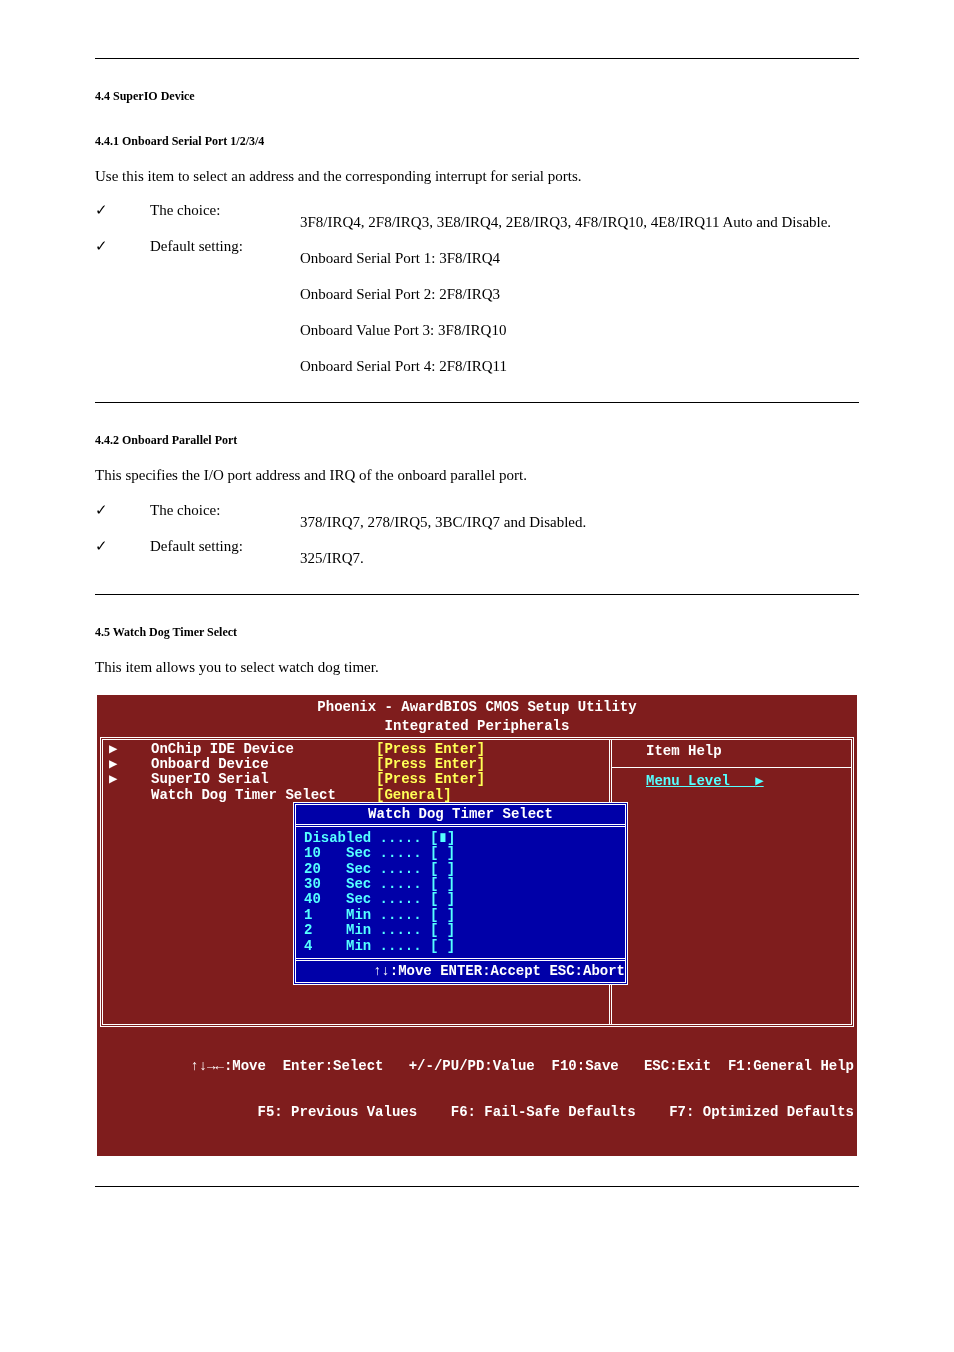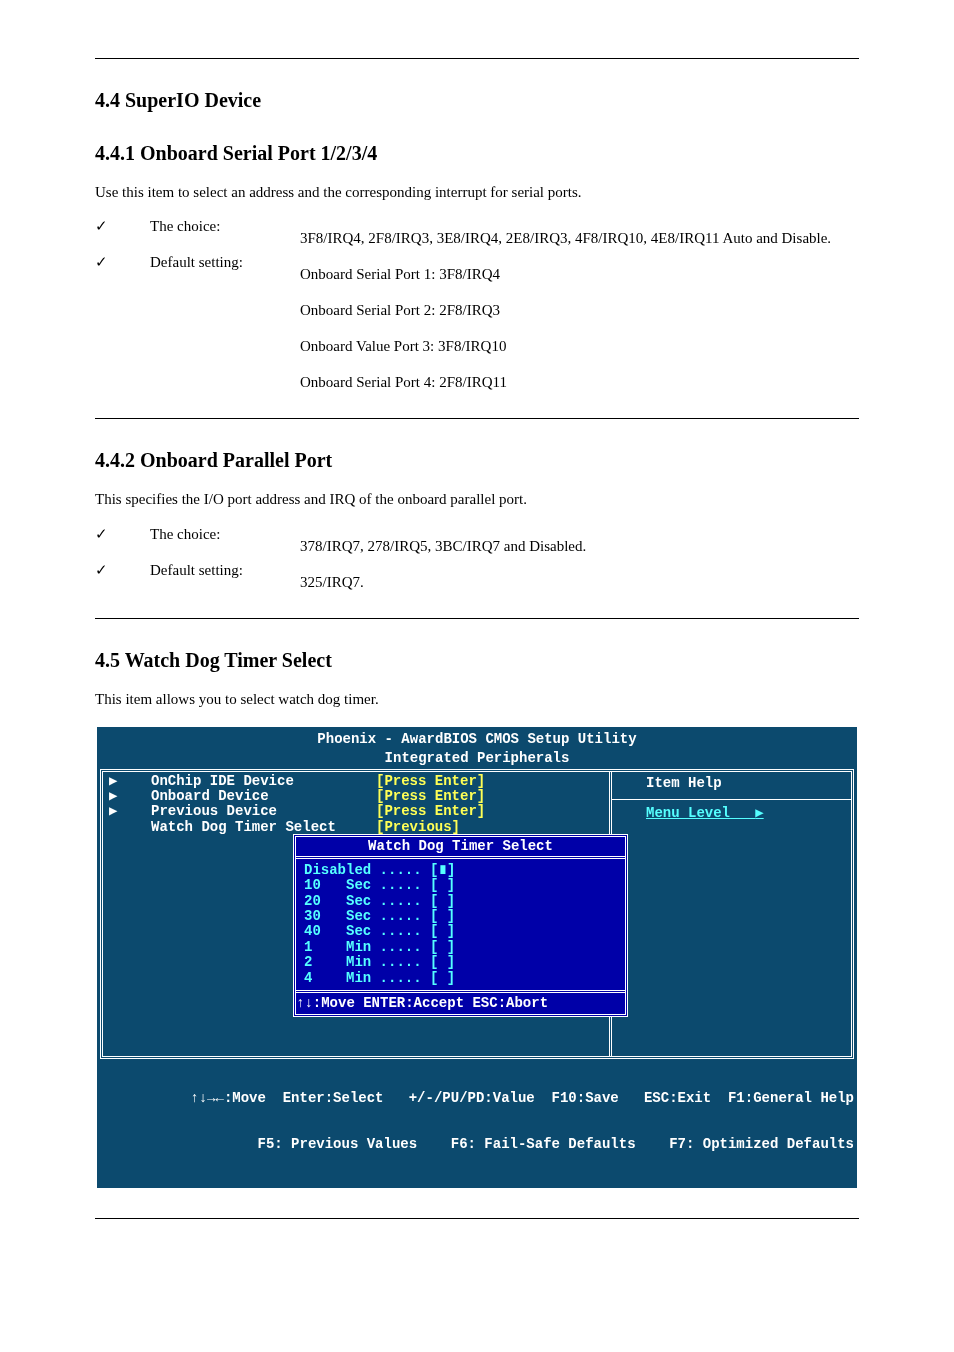--- a/index.html
+++ b/index.html
@@ -19,21 +19,21 @@
     border: none;
     border-top: 1.5px solid #000;
     margin: 0;
   }
   .header-line { margin-top: 8px; margin-bottom: 30px; }
   .sep-line { margin-top: 8px; margin-bottom: 8px; }
   .footer-line { margin-top: 20px; }
   
   .section-title {
     font-weight: bold;
-    font-size: 20px;
+    font-size: 12px;
     margin-bottom: 16px;
     margin-top: 30px;
   }
   .body-text {
     font-size: 15px;
     line-height: 1.55;
     margin-bottom: 10px;
   }
   .table-block {
     margin-top: 10px;
@@ -49,21 +49,21 @@
   .table-row .col-label { flex: 0 0 150px; }
   .table-row .col-value { flex: 1; margin-top: 12px; }
   
   .bios-wrapper {
     margin: 16px 0 30px 0;
     display: flex;
     justify-content: center;
   }
   .bios {
     width: 760px;
-    background: #0c4a6e;
+    background: #7f1d1d;
     color: #fff;
     font-family: "Courier New", monospace;
     font-size: 14px;
     line-height: 1.1;
     padding: 3px 3px 4px 3px;
   }
   .bios-header {
     text-align: center;
     font-weight: bold;
     color: #fff;
@@ -124,21 +124,21 @@
   .popup-body {
     padding: 4px 8px 4px 8px;
     color: #55ffff;
   }
   .popup-opt {
     white-space: pre;
     font-weight: bold;
   }
   .popup-hint {
     border-top: 3px double #fff;
-    text-align: left;
+    text-align: right;
     color: #fff;
     font-weight: bold;
     padding: 3px 0;
   }
   
   .bios-footer {
     text-align: right;
     font-weight: bold;
     color: #fff;
     padding: 2px 0 0 0;
@@ -220,27 +220,27 @@
             <span class="white bold m-name">OnChip IDE Device</span>
             <span class="yellow m-val">[Press Enter]</span>
           </div>
           <div class="bios-row">
             <span class="tri">▶</span>
             <span class="white bold m-name">Onboard Device</span>
             <span class="yellow m-val">[Press Enter]</span>
           </div>
           <div class="bios-row">
             <span class="tri">▶</span>
-            <span class="white bold m-name">Previous Device</span>
+            <span class="white bold m-name">SuperIO Serial</span>
             <span class="yellow m-val">[Press Enter]</span>
           </div>
           <div class="bios-row">
             <span class="tri"> </span>
             <span class="white bold m-name">Watch Dog Timer Select</span>
-            <span class="yellow m-val">[Previous]</span>
+            <span class="yellow m-val">[General]</span>
           </div>
 
           <div class="bios-popup">
             <div class="popup-title">Watch Dog Timer Select</div>
             <div class="popup-body">
               <div class="popup-opt"><span>Disabled</span> ..... [<span>∎</span>]</div>
               <div class="popup-opt"><span>10   Sec</span> ..... [<span> </span>]</div>
               <div class="popup-opt"><span>20   Sec</span> ..... [<span> </span>]</div>
               <div class="popup-opt"><span>30   Sec</span> ..... [<span> </span>]</div>
               <div class="popup-opt"><span>40   Sec</span> ..... [<span> </span>]</div>

